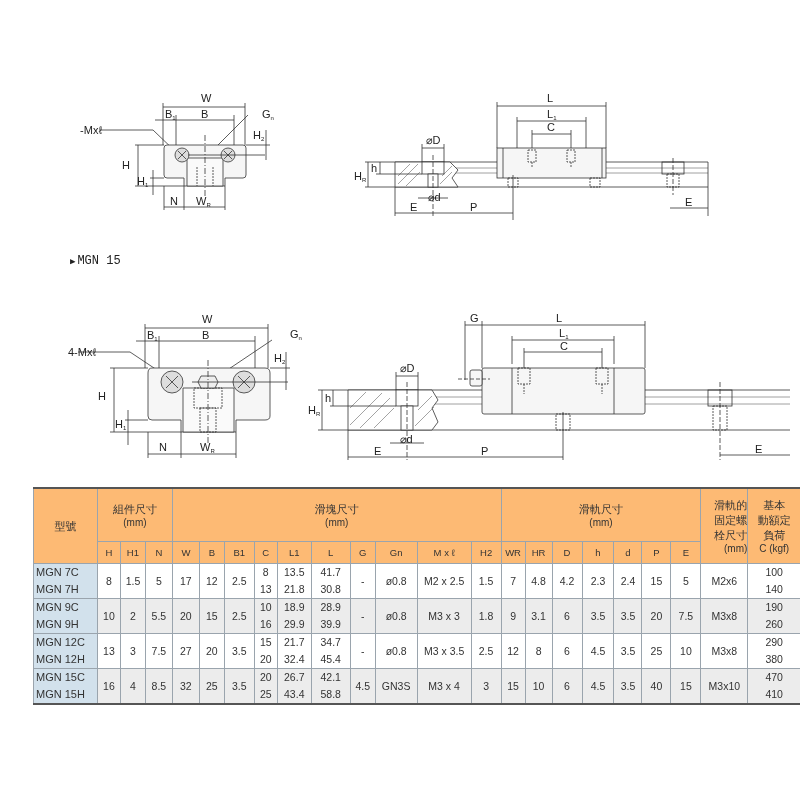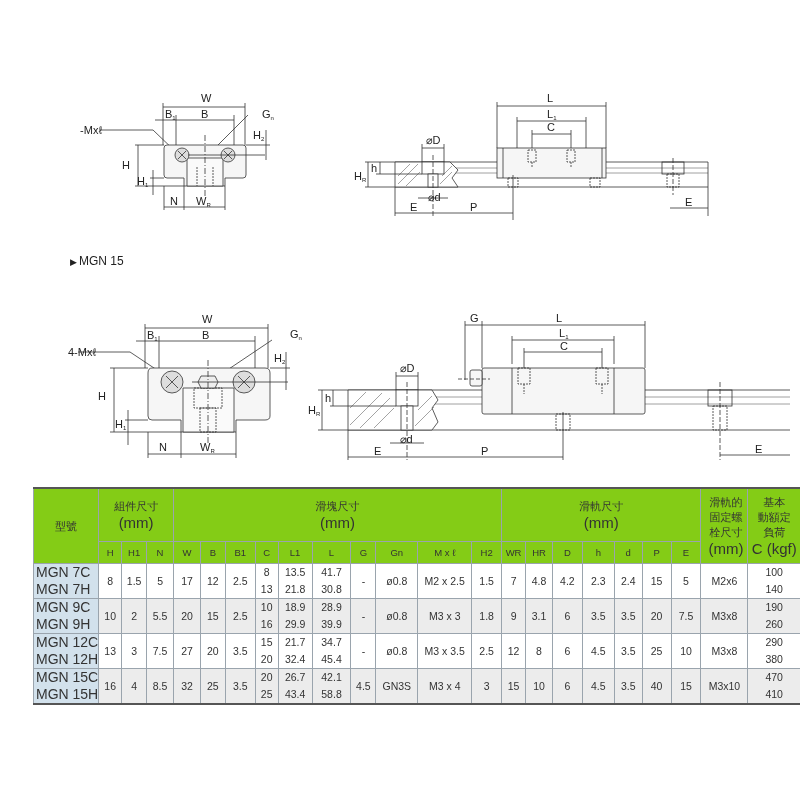--- a/index.html
+++ b/index.html
@@ -2,33 +2,33 @@
 <html><head>
 <meta charset="utf-8">
 <style>
   html, body { margin:0; padding:0; }
   body { width:800px; height:800px; background:#ffffff; position:relative; overflow:hidden;
          font-family:"Liberation Sans", "DejaVu Sans", sans-serif; color:#222; }
   .diagram { position:absolute; }
   .diagram svg { display:block; }
   .dim { font-family:"Liberation Sans", sans-serif; font-size:11px; fill:#222; }
   .dimsm { font-family:"Liberation Sans", sans-serif; font-size:6px; fill:#222; }
-  .section-title { position:absolute; left:70px; top:254px; font-size:12px; color:#222; }
+  .section-title { position:absolute; left:70px; top:254px; font-size:12px; color:#222;font-family:Liberation Mono, monospace; }
   .section-title .tri { font-size:9px; margin-right:2px; }
 
   table.spec { position:absolute; left:33px; top:487px; border-collapse:collapse; table-layout:fixed;
                font-size:10.5px; color:#333; }
   table.spec td, table.spec th { border:1px solid #9aa4ad; padding:0; text-align:center; vertical-align:middle;
                font-weight:normal; overflow:hidden; white-space:nowrap; }
-  table.spec thead th { background:#84cc16; color:#333; }
+  table.spec thead th { background:#fdba74; color:#333; }
   table.spec thead .cn { font-size:11px; line-height:15px; }
-  table.spec thead .mm { font-size:15px; }
+  table.spec thead .mm { font-size:10px; }
   table.spec thead tr.sub th { height:21px; font-size:9.5px; }
   table.spec thead tr.top th { height:52px; }
-  table.spec tbody td.model { background:#d2e1ec; text-align:left; padding-left:2px; font-size:14px; line-height:17px; }
+  table.spec tbody td.model { background:#d2e1ec; text-align:left; padding-left:2px; font-size:11px; line-height:17px; }
   table.spec tbody tr.odd td { background:#ffffff; }
   table.spec tbody tr.even td { background:#ececec; }
   table.spec tbody tr.odd td.model, table.spec tbody tr.even td.model { background:#d2e1ec; }
   table.spec tbody td { height:33px; }
   table.spec tbody td .l2 { display:block; line-height:17px; }
   table.spec { border-top:2px solid #555; }
   table.spec tbody tr:last-child td { border-bottom:2px solid #555; }
   table.spec tr > *:last-child { border-right:none; }
 </style>
 </head>
@@ -333,21 +333,21 @@
           <div class="mm">(mm)</div>
         </th>
       <th colspan="10">
           <div class="cn">滑塊尺寸</div>
           <div class="mm">(mm)</div>
         </th>
       <th colspan="7">
           <div class="cn">滑軌尺寸</div>
           <div class="mm">(mm)</div>
         </th>
-      <th rowspan="2" style="text-align:center;padding-left:3px;">
+      <th rowspan="2" style="text-align:right;padding-left:3px;">
           <div class="cn">滑軌的</div>
           <div class="cn">固定螺</div>
           <div class="cn">栓尺寸</div>
           <div class="mm">(mm)</div>
         </th>
       <th rowspan="2">
           <div class="cn">基本</div>
           <div class="cn">動額定</div>
           <div class="cn">負荷</div>
           <div class="mm">C (kgf)</div>

